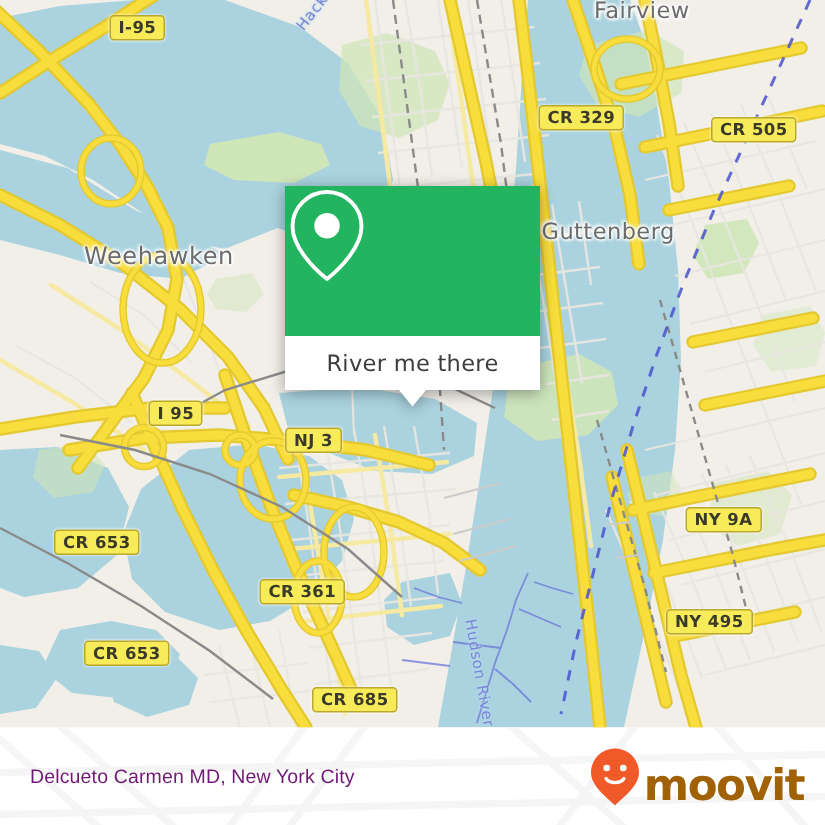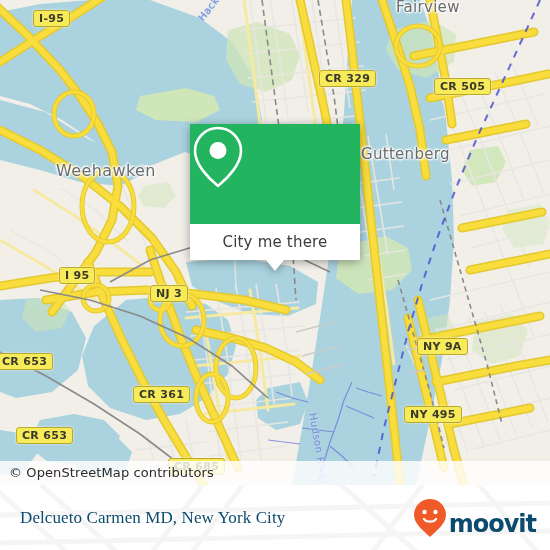--- a/index.html
+++ b/index.html
@@ -50,20 +50,21 @@
     color: #3a3a2a;
     font-family: "DejaVu Sans", sans-serif;
     font-size: 11px;
     font-weight: bold;
     line-height: 15px;
     height: 17px;
     padding: 0 5px;
     letter-spacing: .3px;
     white-space: nowrap;
     box-shadow: 0 0 2px rgba(255,255,255,.9);
+    margin-left: 40px;
   }
 
   
   #osm-attr {
     position: absolute;
     left: 0; bottom: 0;
     width: 100%;
     height: 24px;
     background: rgba(255,255,255,.82);
     color: #2b2b2b;
@@ -115,31 +116,31 @@
     overflow: hidden;
   }
   #footer-watermark { position: absolute; left: 0; top: 0; opacity: .13; }
   #footer-inner {
     position: relative;
     height: 100%;
     display: flex; align-items: center; justify-content: space-between;
     padding: 0 14px 0 20px;
   }
   #footer-title {
-    color: #0c4a6e;
-    font-family: Liberation Serif, serif;
-    font-size: 17px;
+    color: #701a75;
+    font-family: Liberation Sans, sans-serif;
+    font-size: 13px;
     letter-spacing: .1px;
     white-space: nowrap;
   }
   #brand { display: flex; align-items: center; gap: 2px; }
   #brand-word {
-    color: #0c4a6e;
-    font-family: "DejaVu Sans", sans-serif;
-    font-size: 24px;
+    color: #a16207;
+    font-family: "DejaVu Sans", sans-serif;
+    font-size: 29px;
     font-weight: bold;
     letter-spacing: -1px;
     line-height: 1;
     margin-top: 12px;
   }
 </style>
 </head>
 <body>
 
 <div id="app">
@@ -429,30 +430,29 @@
     <div class="shield" style="left:434px; top:78px;">CR 505</div>
     <div class="shield" style="left:59px;  top:267px;">I 95</div>
     <div class="shield" style="left:150px; top:285px;text-align:right;">NJ 3</div>
     <div class="shield" style="left:-4px;  top:353px;">CR 653</div>
     <div class="shield" style="left:133px; top:386px;">CR 361</div>
     <div class="shield" style="left:16px;  top:427px;">CR 653</div>
     <div class="shield" style="left:417px; top:338px;">NY 9A</div>
     <div class="shield" style="left:168px; top:458px;">CR 685</div>
     <div class="shield" style="left:404px; top:406px;">NY 495</div>
 
-    <div id="osm-attr">© OpenStreetMap contributors</div>
 
     <div id="popup">
       <div id="popup-top">
         <svg width="56" height="66" viewBox="0 0 56 66">
           <path d="M28 4 C15.3 4 5 14.3 5 27 C5 40 18 54 28 62 C38 54 51 40 51 27 C51 14.3 40.7 4 28 4 Z" fill="none" stroke="#ffffff" stroke-width="2.6" stroke-linejoin="round"></path>
           <circle cx="28" cy="26.5" r="8.5" fill="#ffffff"></circle>
         </svg>
       </div>
-      <div id="popup-btn">City me there</div>
+      <div id="popup-btn">River me there</div>
       <div id="popup-tail"></div>
     </div>
 
   </div>
 
   <div id="footer">
     <svg id="footer-watermark" width="550" height="65" viewBox="0 0 550 65">
       <g stroke="#b9b9b9" stroke-width="5" fill="none">
         <path d="M-20,-10 L70,70"></path>
         <path d="M30,-10 L120,70"></path>

